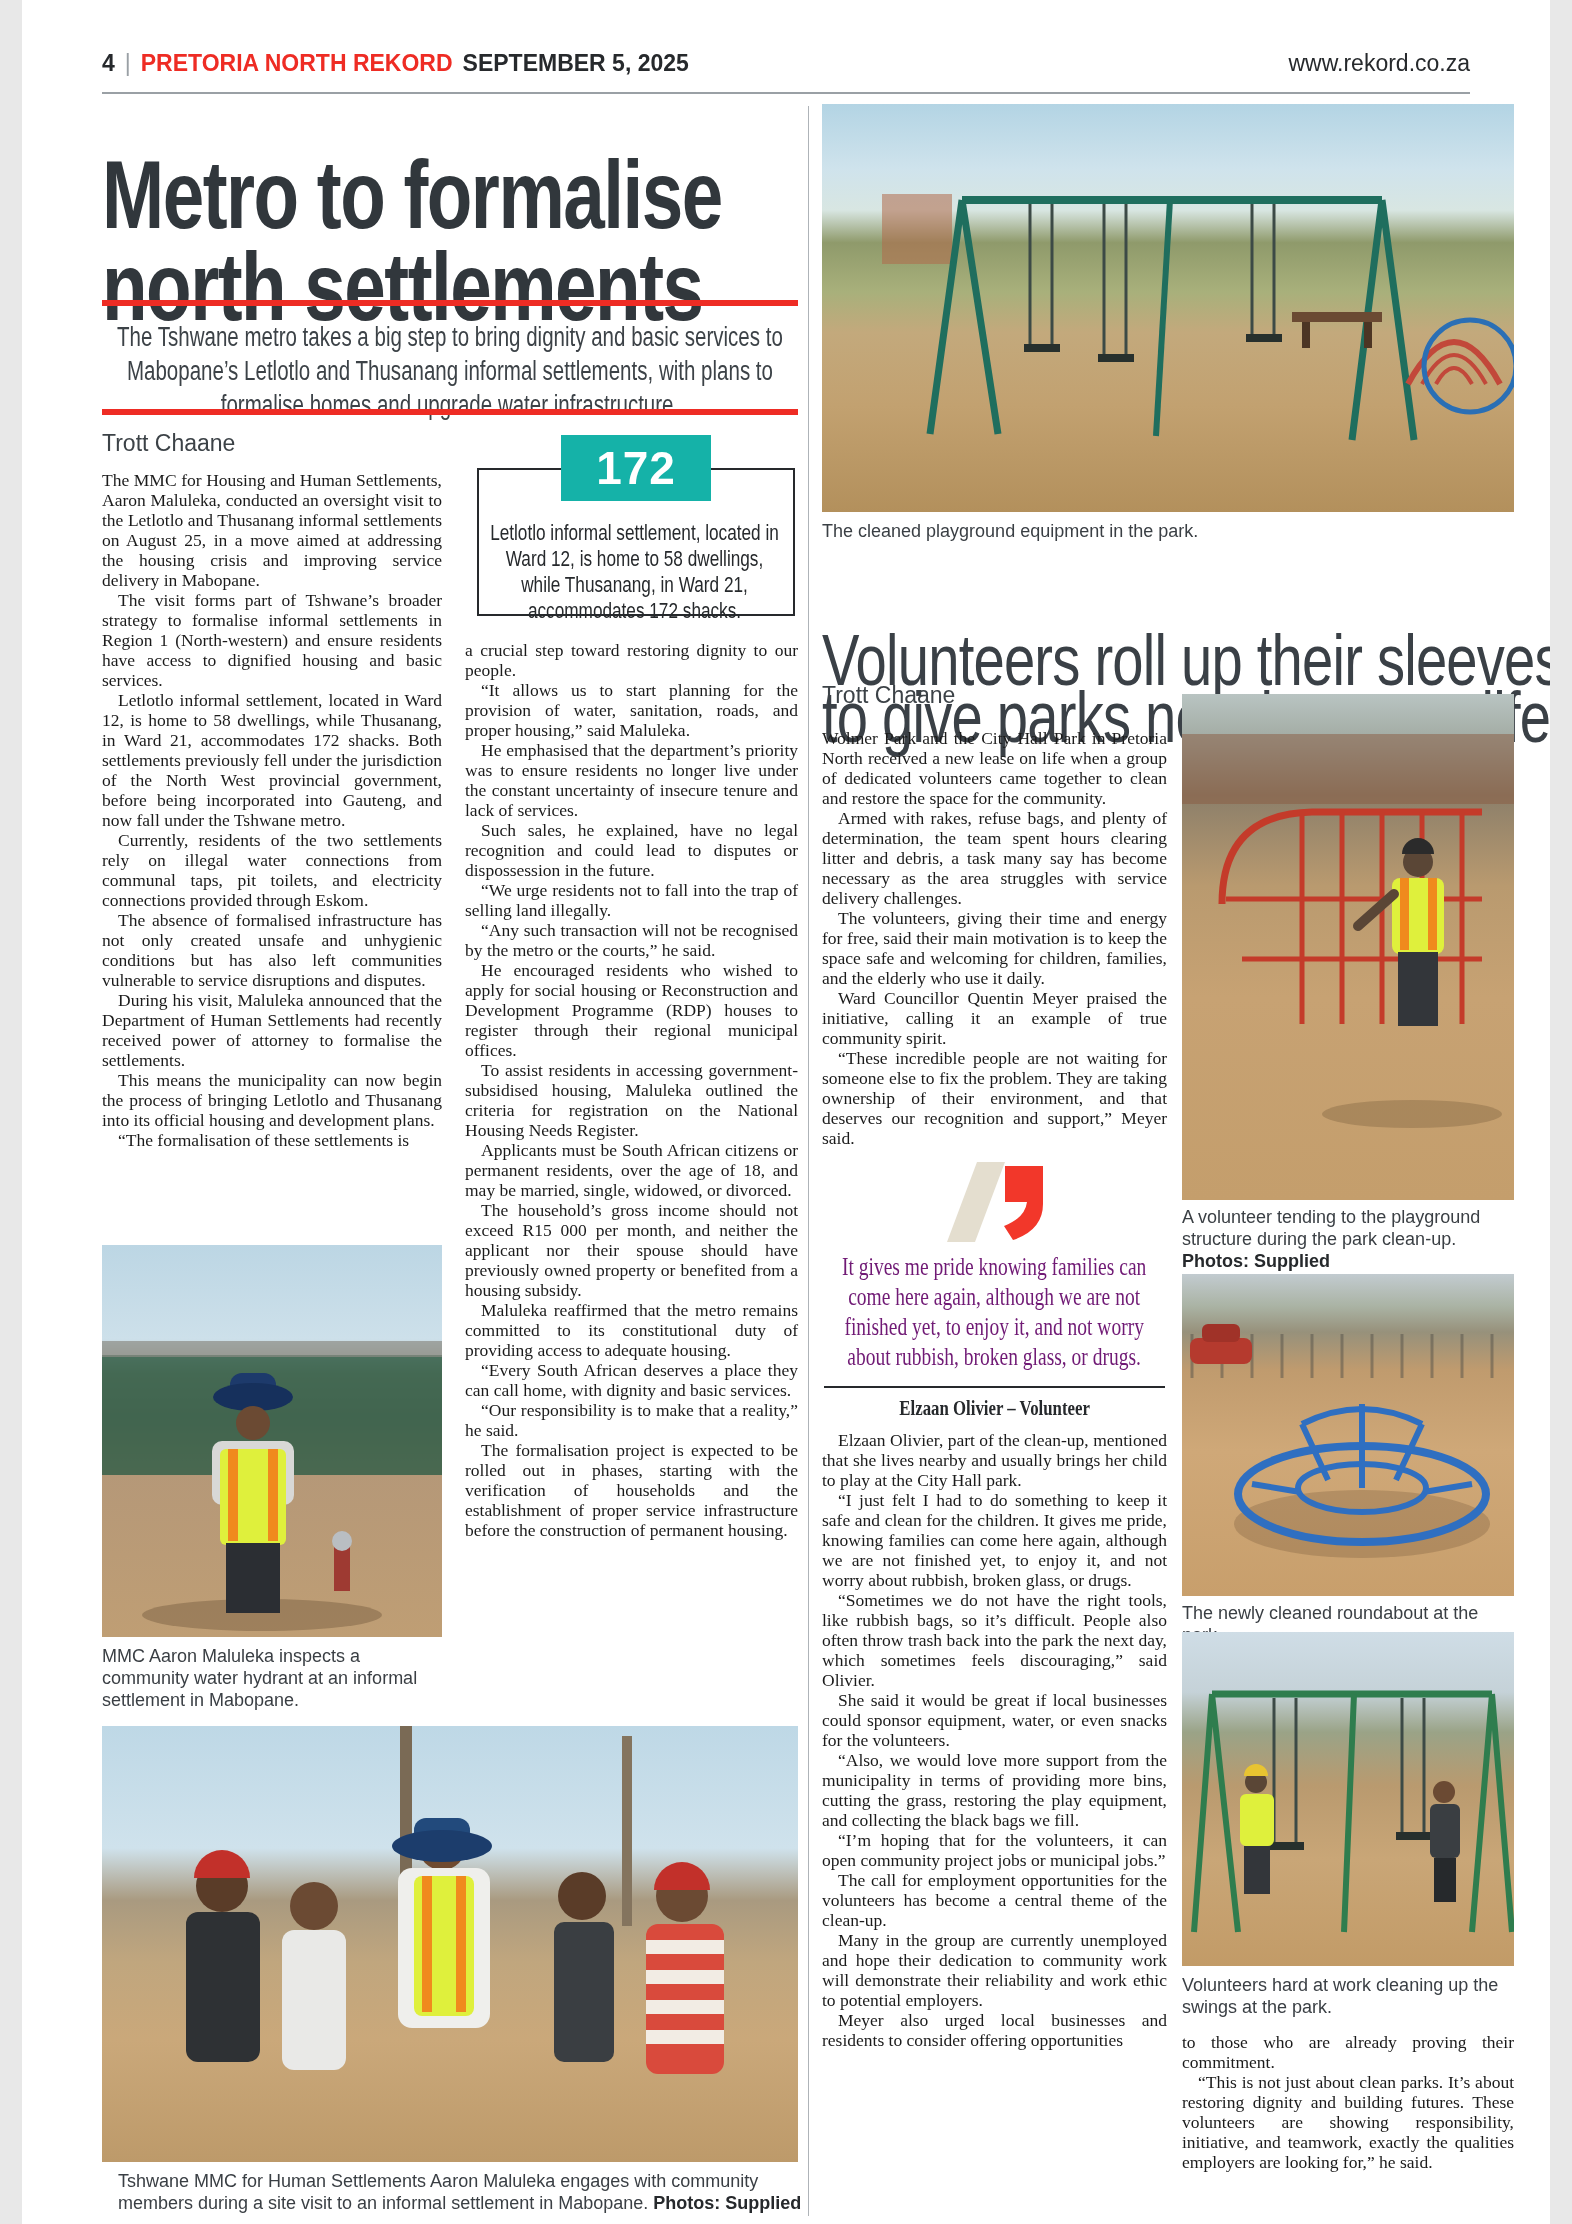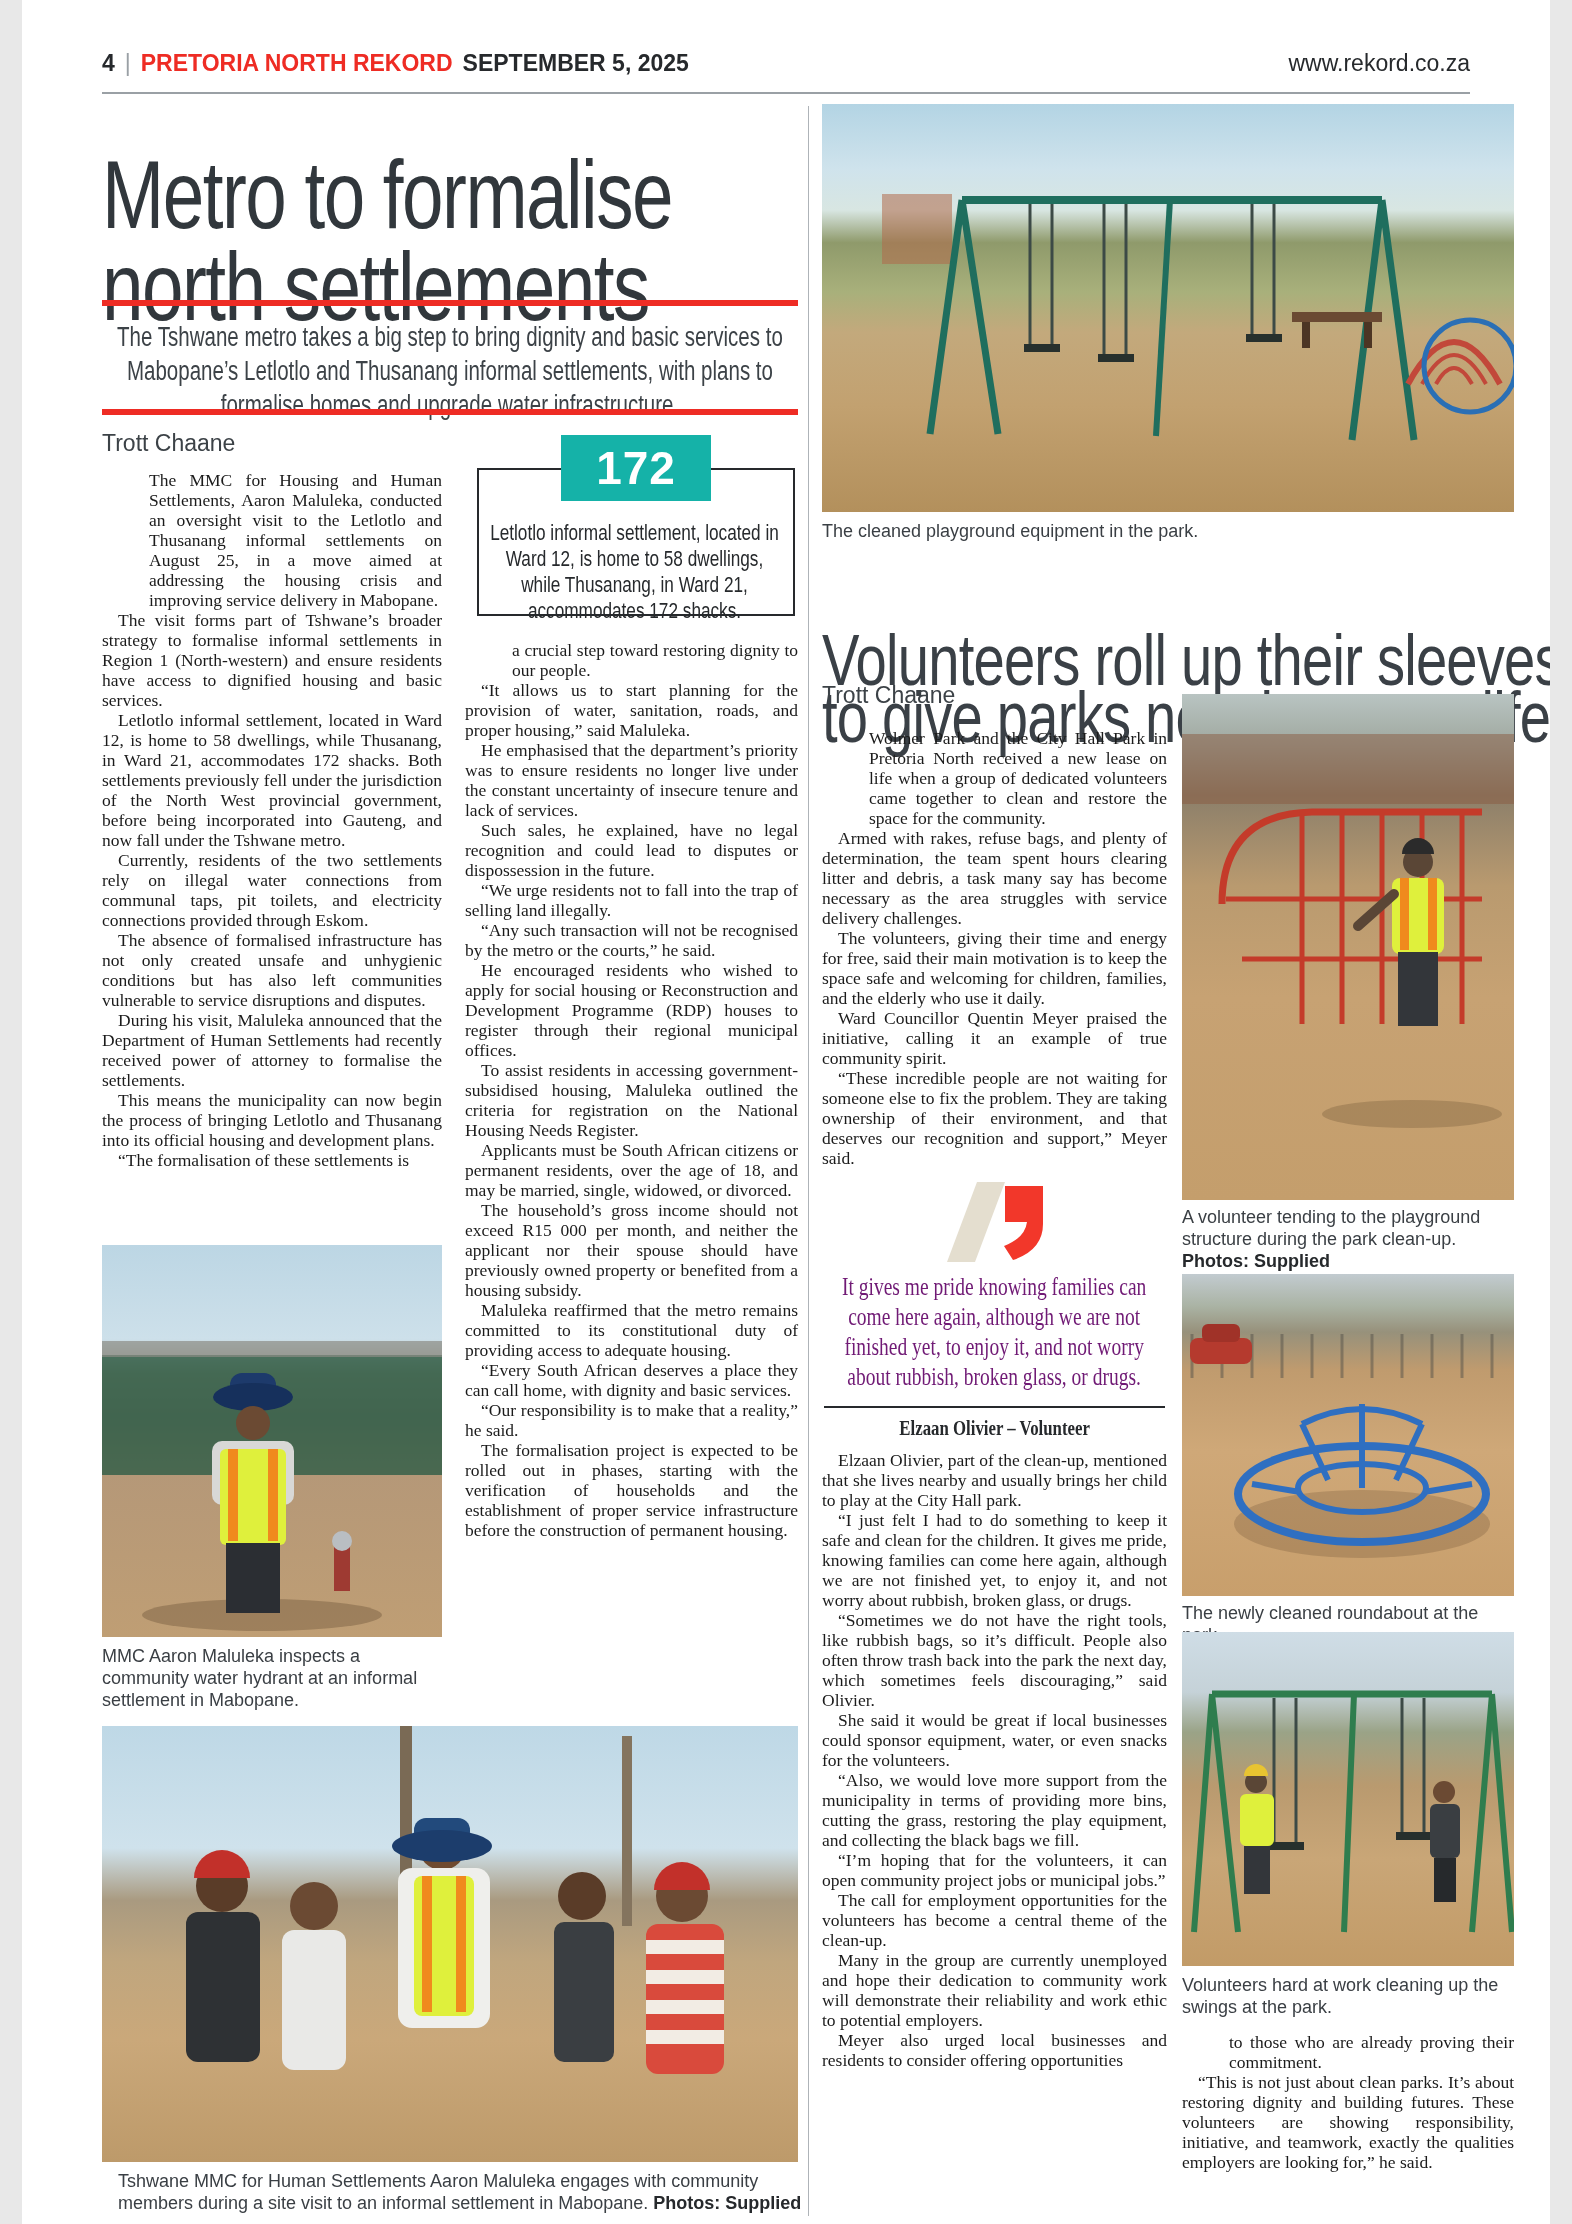--- a/index.html
+++ b/index.html
@@ -11,33 +11,33 @@
   .hdr .sep{color:#9aa0a5;font-weight:normal;margin:0 10px;}
   .hdr .pub{color:#ee2c24;}
   .hdr .date{margin-left:10px;}
   .hdr .site{position:absolute;right:0;top:0;font-weight:normal;color:#26292c;}
   .hdr-rule{position:absolute;left:80px;right:80px;top:92px;height:2px;background:#9aa0a5;}
   .vdivider{position:absolute;left:786px;top:106px;bottom:8px;width:1px;background:#aeb3b8;}
 
   
   .serifbody{font-family:"Liberation Serif",serif;font-size:17.5px;line-height:20px;text-align:justify;color:#1b1b1b;}
   .serifbody p{margin:0;text-indent:16px;}
-  .serifbody p:first-child{text-indent:0;margin-left:47px;}
+  .serifbody p:first-child{text-indent:0;}
   .caption{font-size:18px;line-height:22px;color:#3a3f44;}
   .caption b{font-weight:bold;color:#26292c;}
   .byline{font-size:23px;color:#3c4247;}
 
   .sq76{display:block;transform:scaleX(.76);transform-origin:50% 0;width:131.6%;margin-left:-15.8%;}
   .sq80{display:block;transform:scaleX(.80);transform-origin:50% 0;width:125%;margin-left:-12.5%;}
   .sq78{display:block;transform:scaleX(.78);transform-origin:50% 0;width:128.2%;margin-left:-14.1%;}
   .hsq{display:inline-block;transform:scaleX(.77);transform-origin:0 0;white-space:nowrap;}
 
   
   .hl-left{position:absolute;left:80px;top:84px;width:700px;font-size:97px;line-height:92px;
-           font-weight:normal;letter-spacing:-2px;color:#31373c;}
+           font-weight:bold;letter-spacing:-2px;color:#31373c;}
   .redrule{position:absolute;left:80px;width:696px;height:6px;background:#ee2c24;}
   .r1{top:300px;} .r2{top:409px;}
   .standfirst{position:absolute;left:80px;top:320px;width:696px;text-align:center;
               font-size:27px;line-height:34px;color:#3c4247;}
   .byline-left{position:absolute;left:80px;top:430px;}
   .col1{position:absolute;left:80px;top:470px;width:340px;}
   .col2{position:absolute;left:443px;top:640px;width:333px;}
 
   
   .infobox{position:absolute;left:455px;top:468px;width:314px;height:144px;border:2px solid #26292c;background:#fff;}

